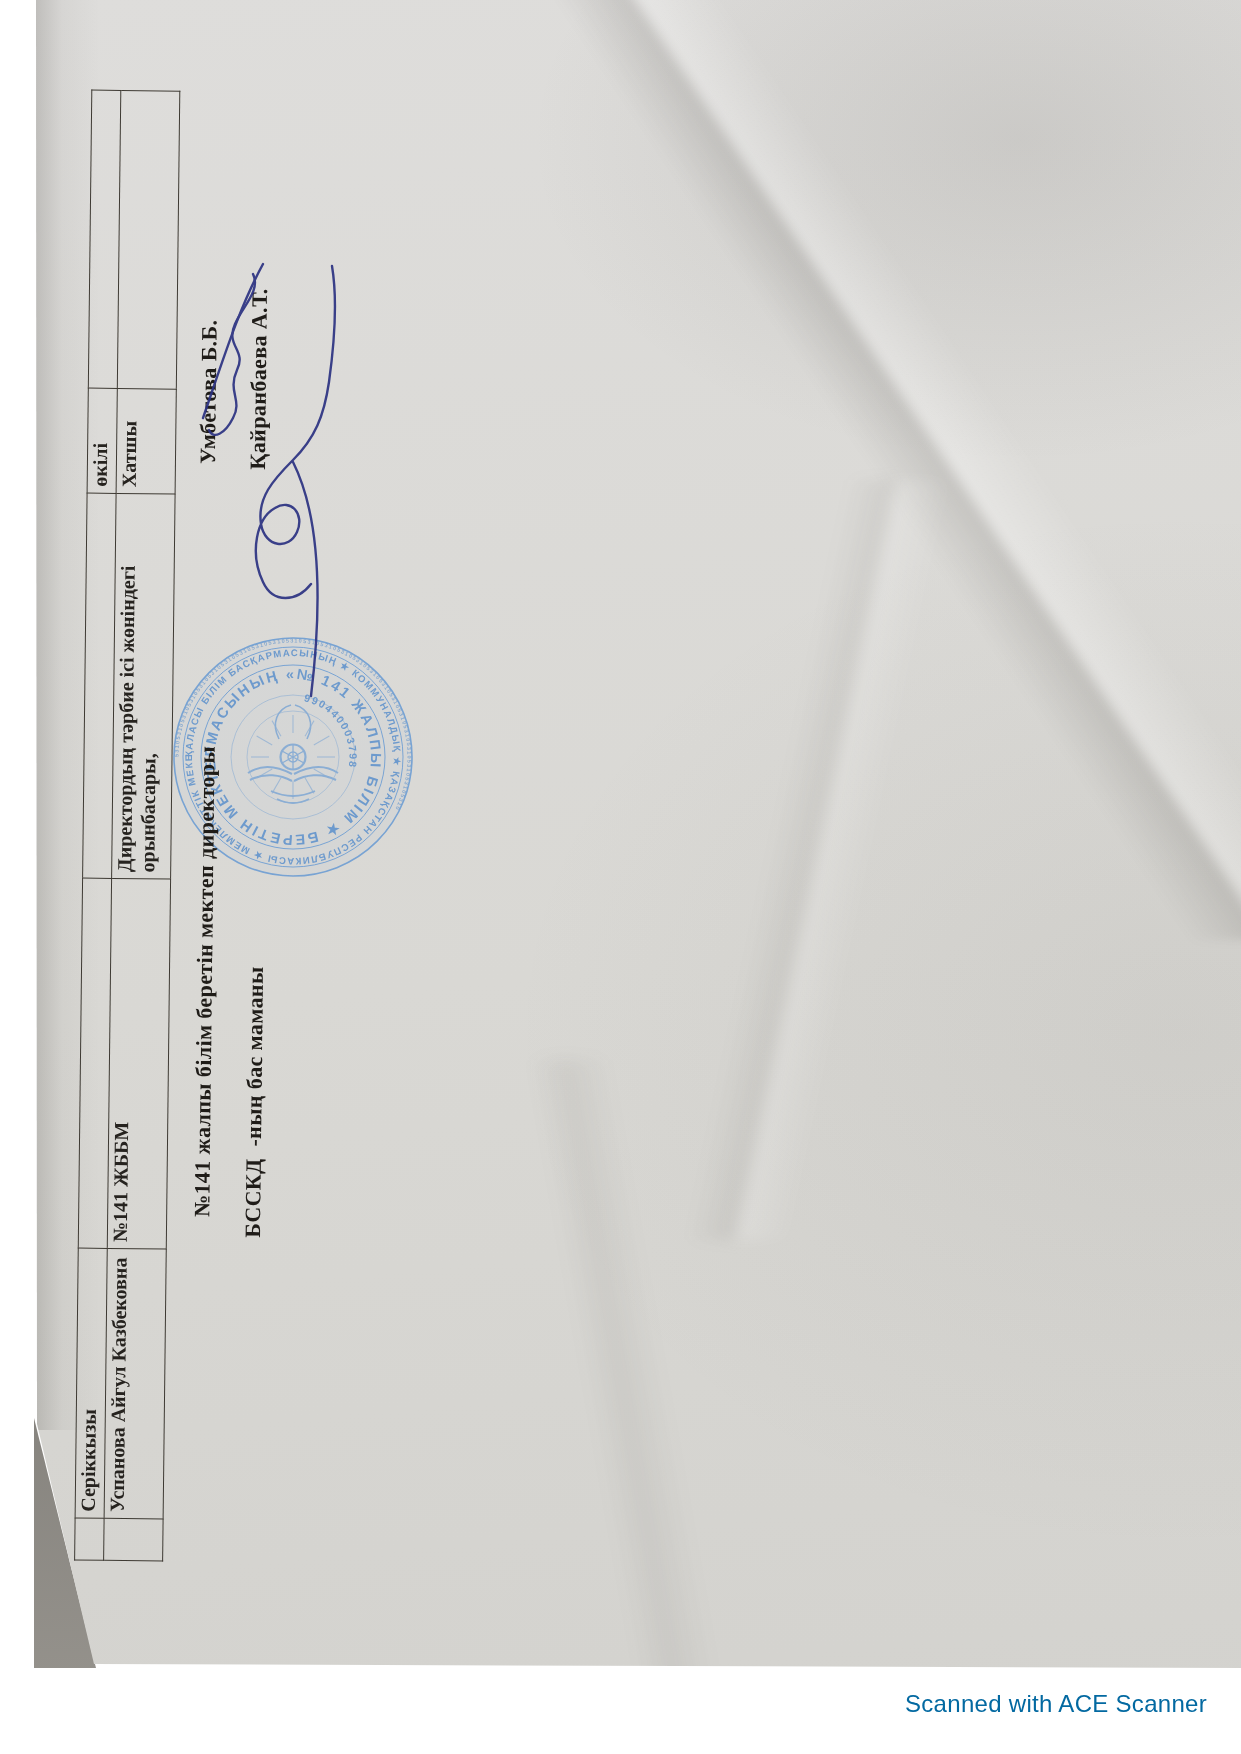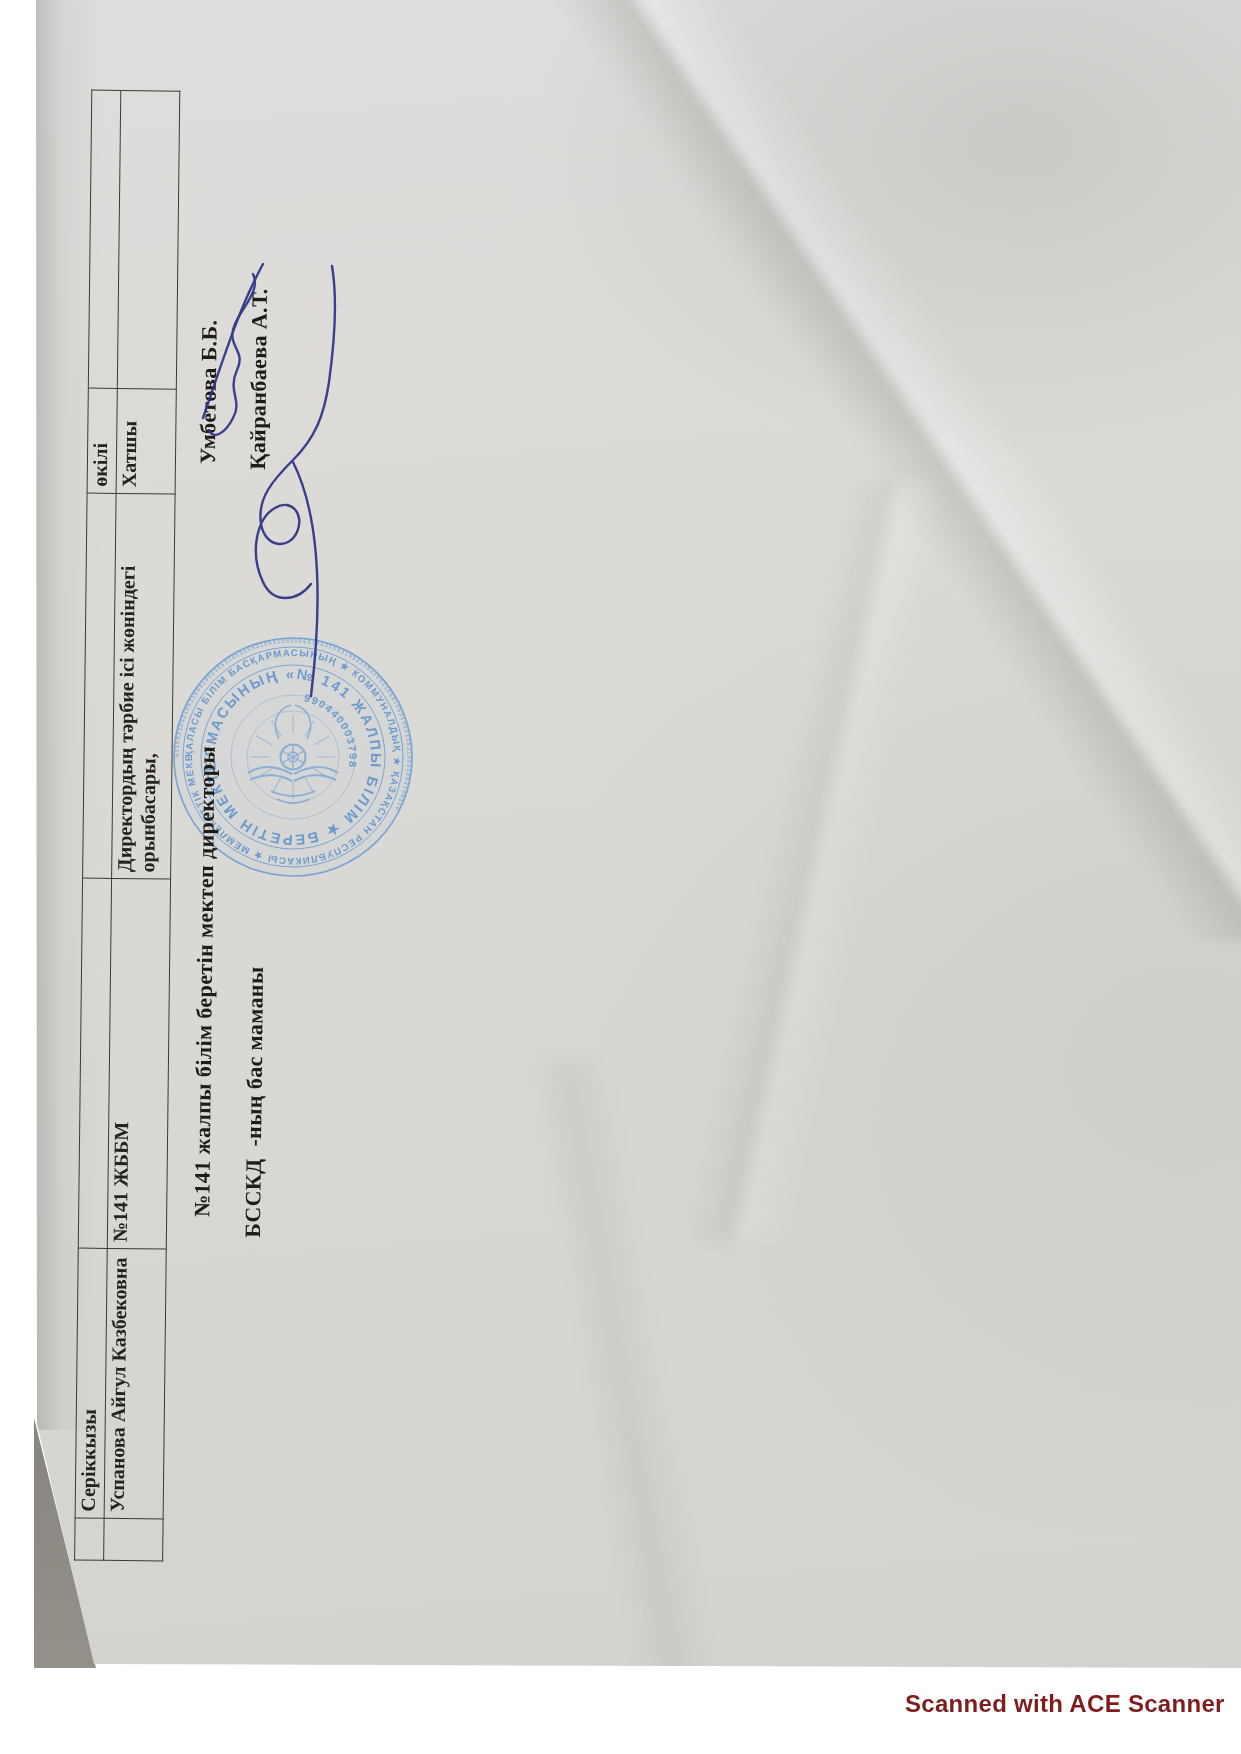--- a/index.html
+++ b/index.html
@@ -64,23 +64,22 @@
   }
   .sig-pos-1{left:440px;top:154px;}
   .sig-name-1{left:1193px;top:151px;}
   .sig-pos-2{left:420px;top:205px;}
   .sig-name-2{left:1188px;top:201px;}
   .stamp-layer{position:absolute;left:163px;top:627px;width:260px;height:260px;}
   .signature-layer{position:absolute;left:175px;top:250px;width:200px;height:470px;}
   .stamp-text{font-family:"Liberation Sans",sans-serif;font-weight:bold;fill:#5f92cc;}
   .footer-caption{
     position:absolute;left:905px;top:1690px;
-    font-family:"Liberation Sans",sans-serif;font-size:24px;color:#7f1d1d;
+    font-family:"Liberation Sans",sans-serif;font-size:24px;color:#0369a1;
     letter-spacing:0.3px;
-    font-weight:bold;
   }
 </style>
 </head>
 <body>
 
 <div class="scan-root">
 
   <div class="scanner-corner"></div>
 
   <div class="paper">

